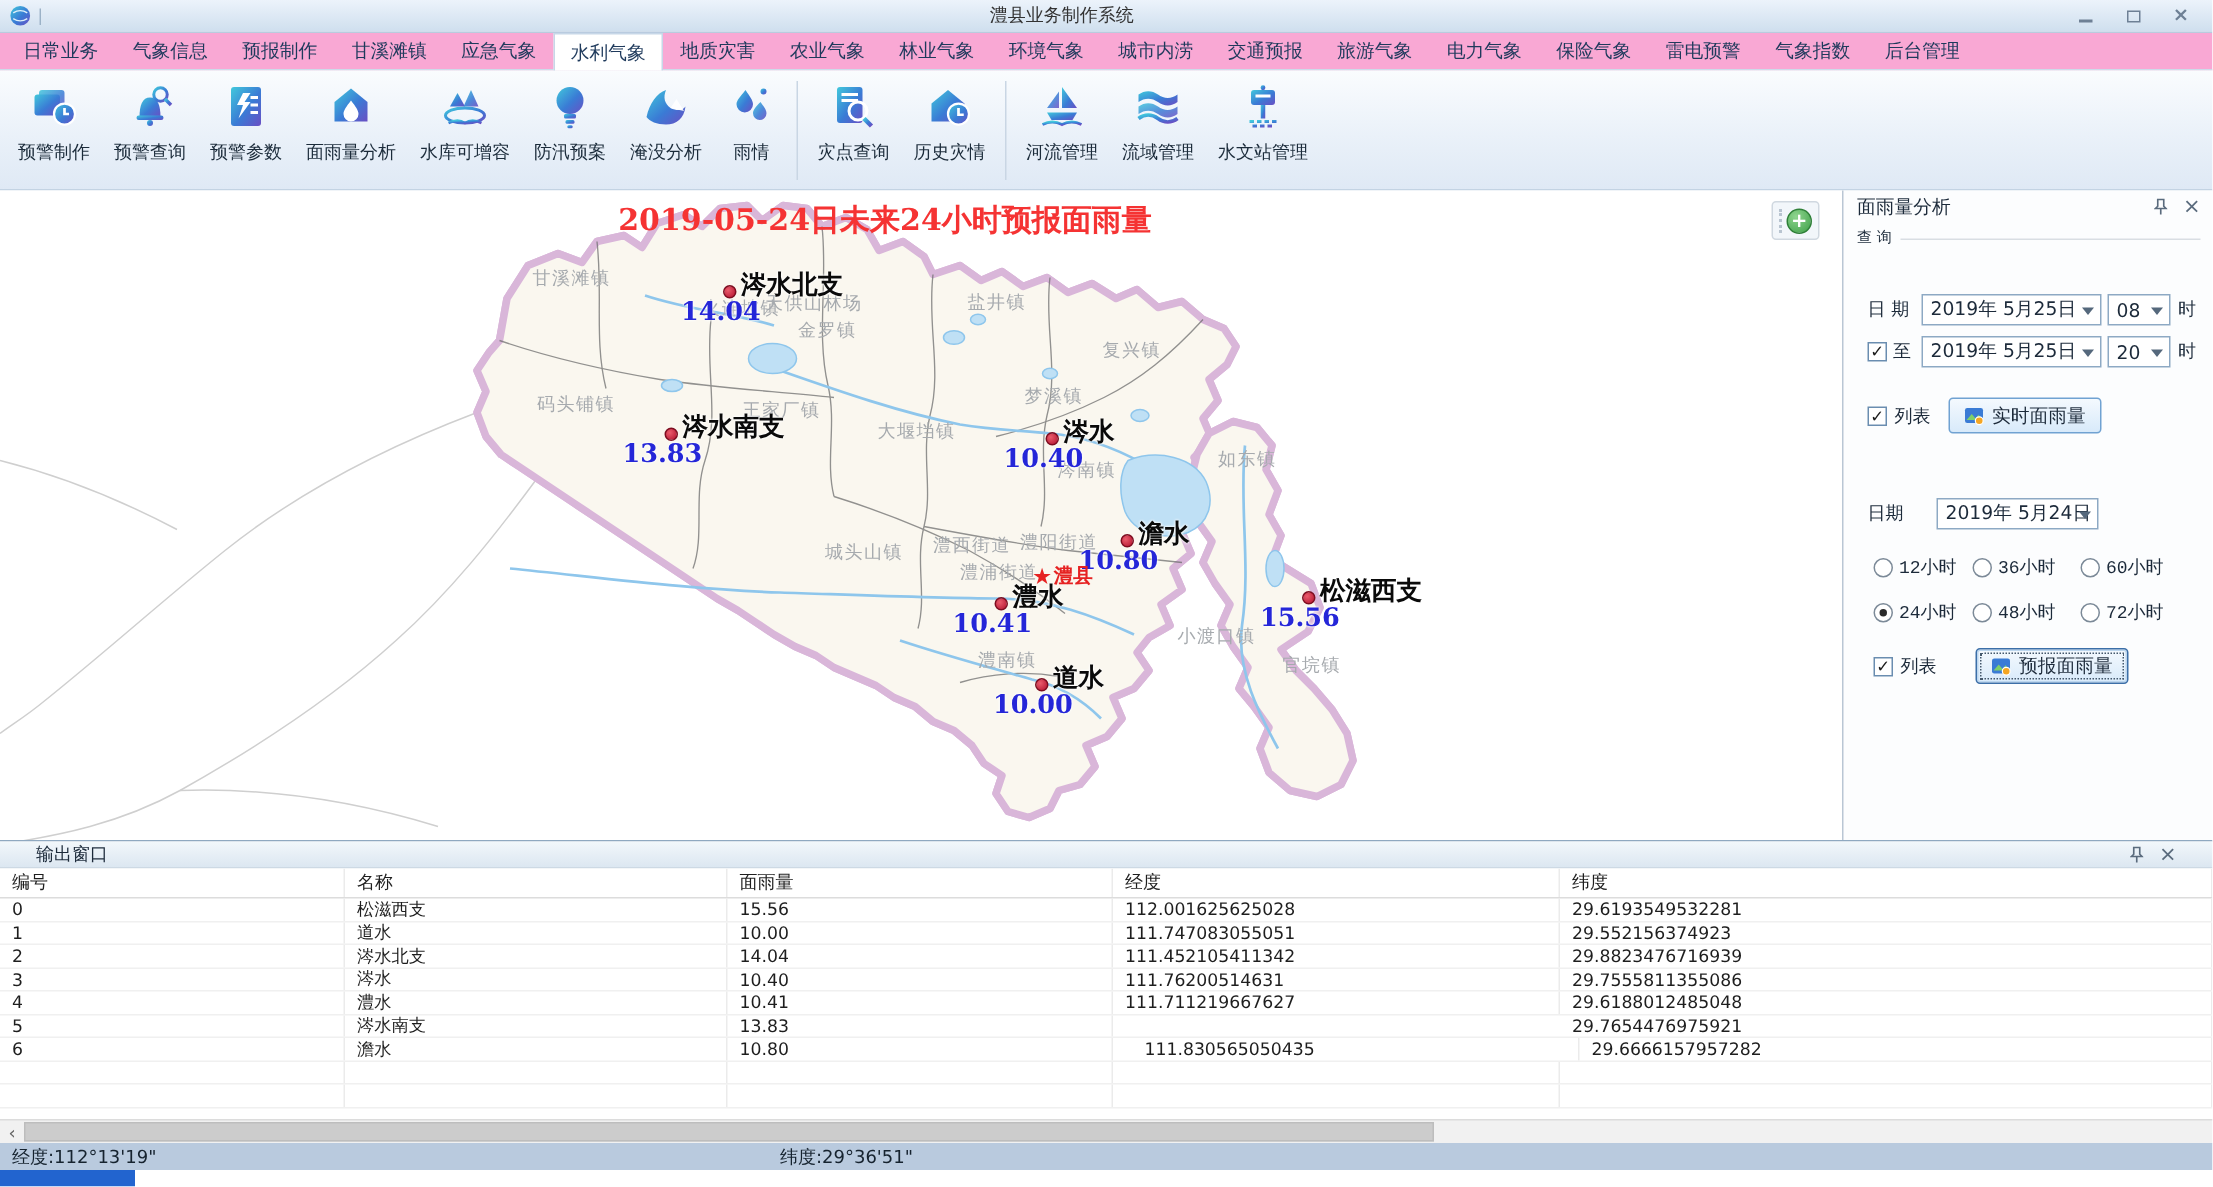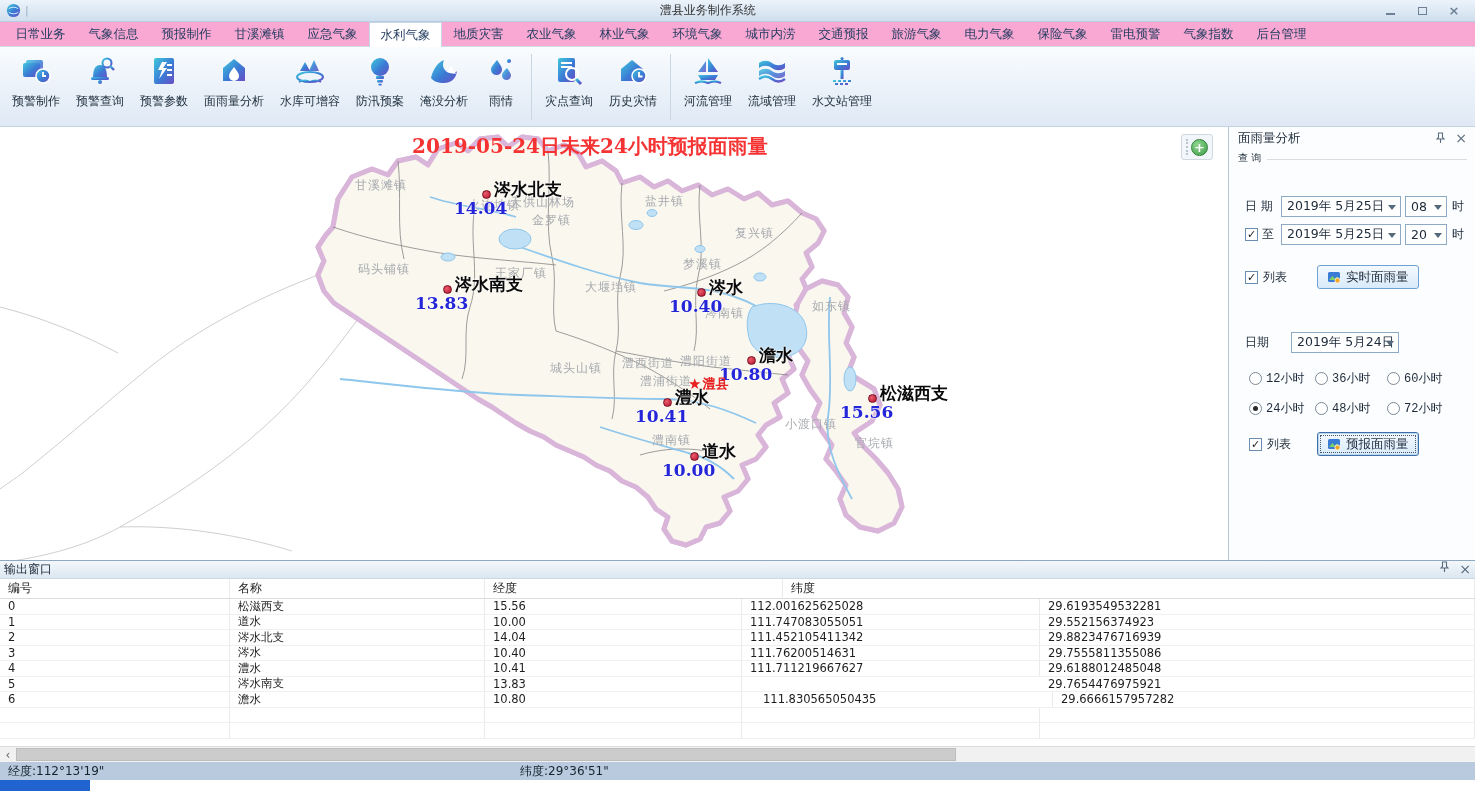--- a/index.html
+++ b/index.html
@@ -78,22 +78,22 @@
     font-size:12.5px;color:#1c2a3a;cursor:pointer;}
   .panel-btn.focused{border-color:#3c6fa8;outline:1px dotted #44586c;outline-offset:-4px;
     box-shadow:0 0 0 1px #bcd6ee inset;}
   .r1{margin-top:31px;} .r2{margin-top:7px;} .r3{margin-top:20px;}
   .r4{margin-top:43px;} .r5{margin-top:17px;margin-left:20px;} .r6{margin-top:13px;margin-left:20px;}
   .r7{margin-top:15px;margin-left:20px;}
   .rad{display:flex;align-items:center;font-family:Liberation Mono, monospace;}
   .rw1{width:66px;} .rw2{width:72px;}
   
   .output{height:202px;border-top:1px solid #8fa8c0;display:flex;flex-direction:column;background:#fff;}
-  .out-header{height:18px;background:linear-gradient(#f2f7fb,#dce7f1);display:flex;align-items:flex-start;
-    padding:0 4px;font-size:12px;color:#1c2a3a;border-bottom:1px solid #cdd9e4;}
+  .out-header{height:18px;background:linear-gradient(#f2f7fb,#dce7f1);display:flex;align-items:center;
+    padding:0 24px;font-size:12px;color:#1c2a3a;border-bottom:1px solid #cdd9e4;}
   .out-title{flex:1;}
   .tablewrap{flex:1;overflow:hidden;background:#fff;}
   .trow{display:flex;height:15.5px;border-bottom:1px solid #f0f0f0;align-items:stretch;font-size:11.5px;color:#1e1e1e;}
   .trow.head{height:20px;border-bottom:1px solid #dcdcdc;font-size:12px;}
   .tcell{padding-left:8px;border-right:1px solid #ebebeb;display:flex;align-items:center;overflow:hidden;white-space:nowrap;}
   .hscroll{height:16px;background:#f1f1f1;border-top:1px solid #dcdcdc;display:flex;align-items:center;}
   .hs-btn{width:16px;height:15px;display:flex;align-items:center;justify-content:center;color:#666;
     font-size:12px;cursor:pointer;}
   .hs-thumb{height:13px;width:940px;background:#cccccc;border:1px solid #bdbdbd;cursor:pointer;}
   
@@ -440,21 +440,21 @@
           <i class="ar"></i>
       </span>
       <span class="unit">时</span>
     </div>
 
     <div class="row r3">
       <span class="cb">
           <i>✓</i>
         </span>
       <span style="margin-left:5px;">列表</span>
-      <button class="panel-btn" style="margin-left:30px;">
+      <button class="panel-btn" style="margin-left:12px;">
         <svg width="14" height="14" viewBox="0 0 14 14">
           <rect x="1" y="2" width="12" height="10" rx="1.5" fill="#3a7bd5"></rect>
           <path d="M2 10l3.5-4 2.5 3 2-2.5 3 3.5z" fill="#7ed06a"></path>
           <circle cx="10.5" cy="10.5" r="2.6" fill="#f5a623" stroke="#fff" stroke-width="0.8"></circle>
         </svg>
         <span>实时面雨量</span>
       </button>
     </div>
 
     <div class="row r4">
@@ -519,20 +519,21 @@
           <path d="M2.5 1h4v4.5L8 7H1l1.5-1.5z" fill="none" stroke="#5a6b7d" stroke-width="1.1"></path>
           <line x1="4.5" y1="7" x2="4.5" y2="11" stroke="#5a6b7d" stroke-width="1.1"></line>
         </svg>
     </span>
     <span class="hd-ic" style="font-size:14px;">×</span>
   </div>
   <div class="tablewrap" id="tablewrap">
       <div class="trow head">
         <div class="tcell" style="width: 230px;">编号</div>
         <div class="tcell" style="width: 255px;">名称</div>
+        <div class="tcell" style="width: 257px;">面雨量</div>
         <div class="tcell" style="width: 298px;">经度</div>
         <div class="tcell" style="width: auto; flex: 1 1 0%;">纬度</div>
       </div>
       <div class="trow">
         <div class="tcell" style="width: 230px;">0</div>
         <div class="tcell" style="width: 255px;">松滋西支</div>
         <div class="tcell" style="width: 257px;">15.56</div>
         <div class="tcell" style="width: 298px;">112.001625625028</div>
         <div class="tcell" style="width: auto; flex: 1 1 0%;">29.6193549532281</div>
       </div>

